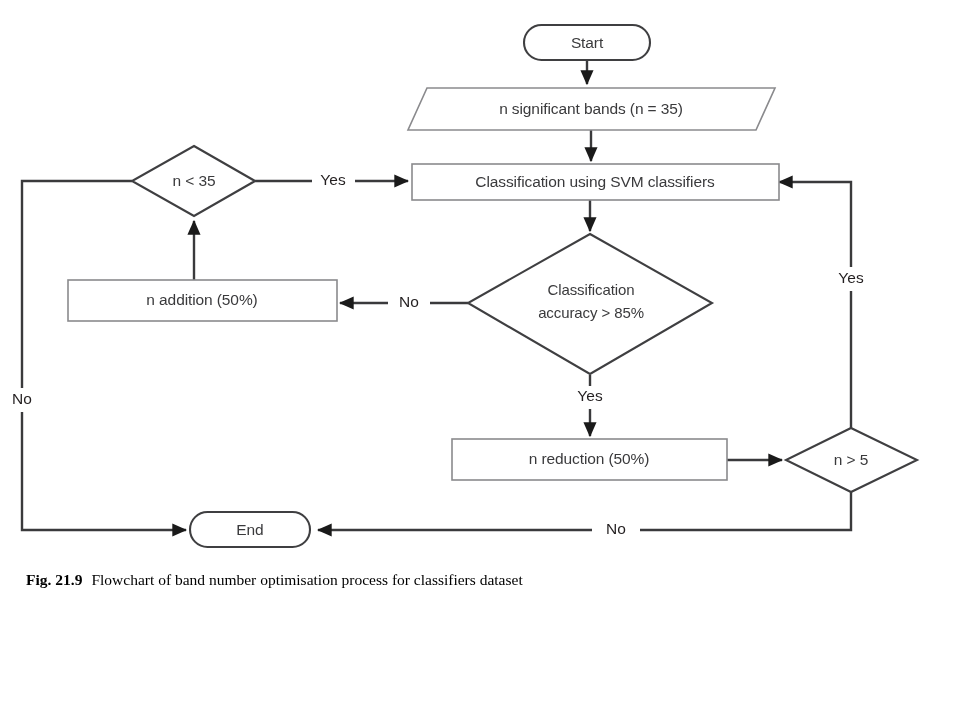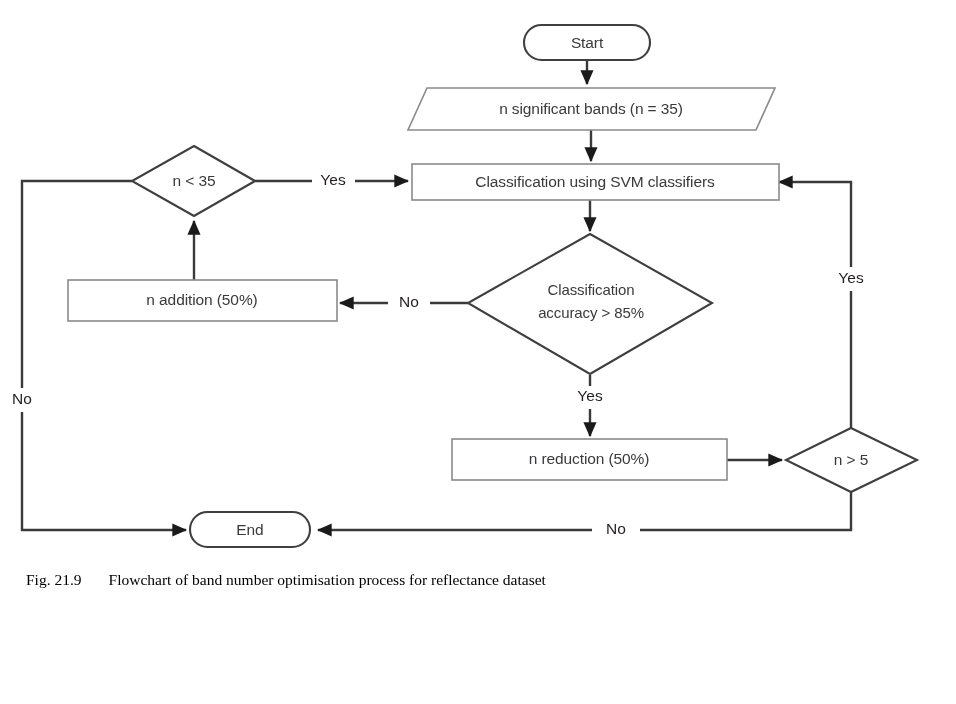--- a/index.html
+++ b/index.html
@@ -78,22 +78,22 @@
     position: absolute;
     left: 26px;
     top: 570px;
     width: 900px;
     font-family: "Liberation Serif", serif;
     font-size: 15.5px;
     color: #000000;
     line-height: 1.3;
   }
   .caption .caption-label {
-    font-weight: normal;
-    margin-right: 27px;
+    font-weight: bold;
+    margin-right: 9px;
     text-align: right;
   }
 </style>
 </head>
 <body>
 
 <div id="figure-root">
 
   <svg id="flow-svg" viewBox="0 0 956 560">
     <defs>
@@ -178,16 +178,16 @@
 
     <text class="edge-label" x="333" y="181">Yes</text>
     <text class="edge-label" x="22" y="400">No</text>
     <text class="edge-label" x="409" y="303">No</text>
     <text class="edge-label" x="590" y="397">Yes</text>
     <text class="edge-label" x="851" y="279">Yes</text>
     <text class="edge-label" x="616" y="530">No</text>
   </svg>
 
   <div class="caption">
-    <span class="caption-label">Fig. 21.9</span><span class="caption-body">Flowchart of band number optimisation process for reflectance dataset</span>
+    <span class="caption-label">Fig. 21.9</span><span class="caption-body">Flowchart of band number optimisation process for classifiers dataset</span>
   </div>
 
 </div>
 
 </body></html>

